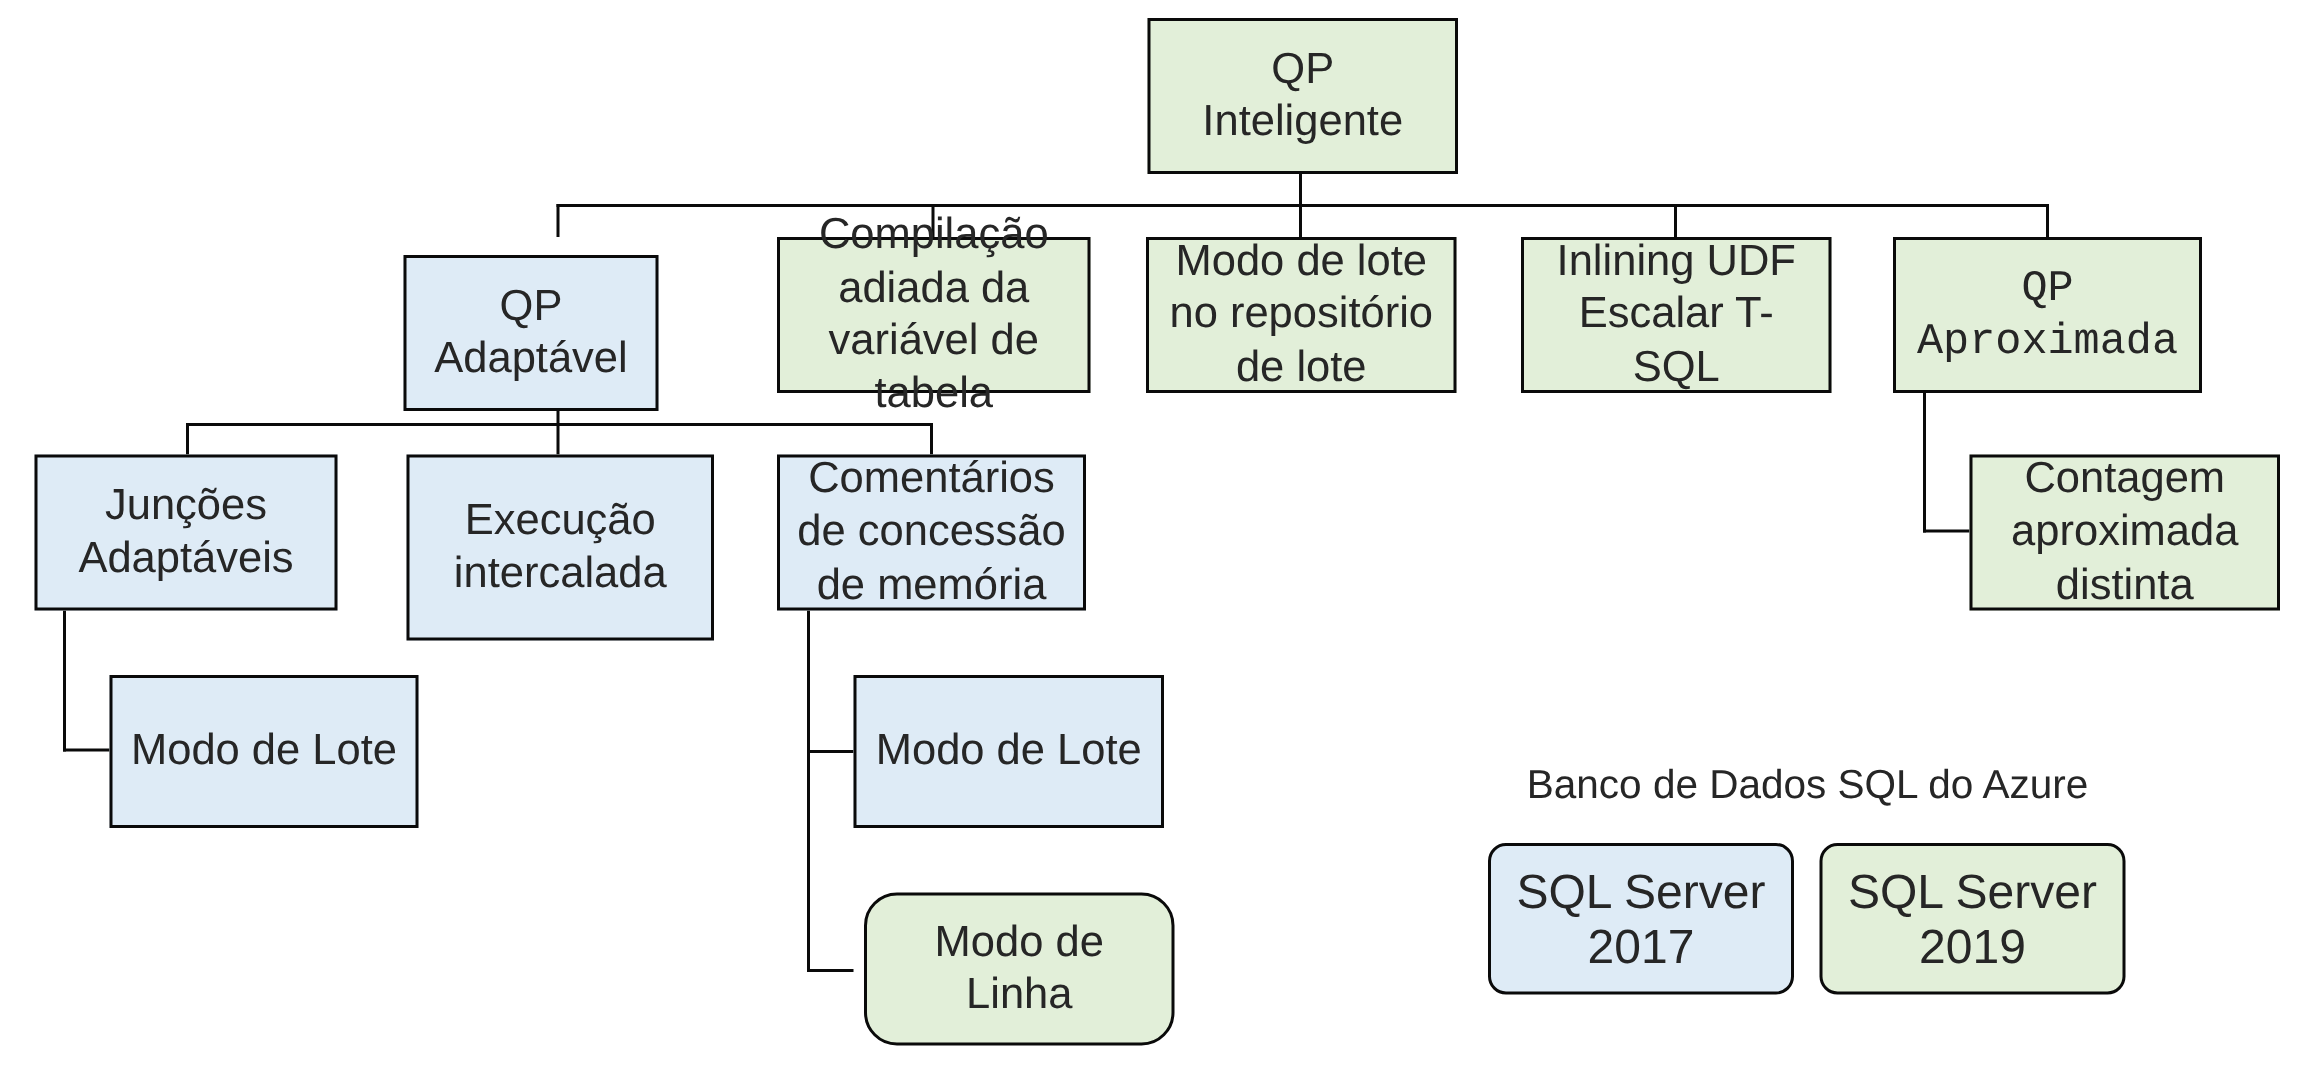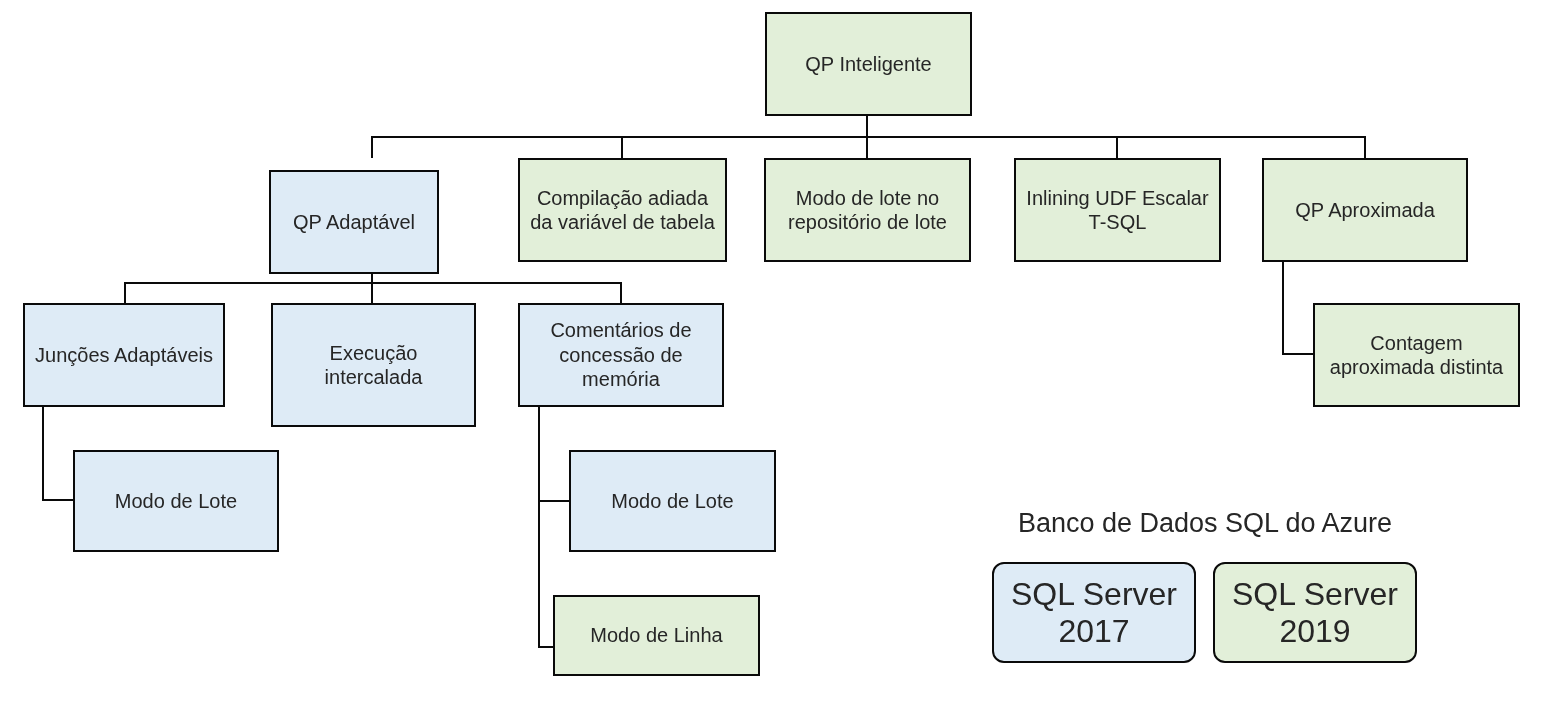--- a/index.html
+++ b/index.html
@@ -13,41 +13,41 @@
     overflow: hidden;
   }
   .node {
     position: absolute;
     display: flex;
     align-items: center;
     justify-content: center;
     text-align: center;
     border: 2px solid #0a0a0a;
     box-sizing: border-box;
-    font-size: 20px;
+    font-size: 29px;
     line-height: 1.22;
     padding: 20px 10px;
   }
   .blue  { background: #deebf6; }
   .green { background: #e2efd9; }
   .line { position: absolute; background: #0a0a0a; }
   
   .pos-root        { left: 765px;  top: 12px;  width: 207px; height: 104px; }
   .pos-adaptavel   { left: 269px;  top: 170px; width: 170px; height: 104px; }
   .pos-compilacao  { left: 518px;  top: 158px; width: 209px; height: 104px; }
   .pos-lote-repo   { left: 764px;  top: 158px; width: 207px; height: 104px; }
   .pos-inlining    { left: 1014px; top: 158px; width: 207px; height: 104px; }
-  .pos-aproximada  { left: 1262px; top: 158px; width: 206px; height: 104px; }
+  .pos-aproximada  { left: 1262px; top: 158px; width: 206px; height: 104px; font-family: Liberation Mono, monospace; }
   .pos-juncoes     { left: 23px;   top: 303px; width: 202px; height: 104px; }
   .pos-execucao    { left: 271px;  top: 303px; width: 205px; height: 124px; }
   .pos-comentarios { left: 518px;  top: 303px; width: 206px; height: 104px; }
   .pos-contagem    { left: 1313px; top: 303px; width: 207px; height: 104px; }
   .pos-j-lote      { left: 73px;   top: 450px; width: 206px; height: 102px; }
   .pos-c-lote      { left: 569px;  top: 450px; width: 207px; height: 102px; }
-  .pos-c-linha     { left: 553px;  top: 595px; width: 207px; height: 81px; }
+  .pos-c-linha     { left: 576px;  top: 595px; width: 207px; height: 102px; border-radius: 22px; }
   
   .ln-root-stem    { left: 866px;  top: 116px; width: 2px;   height: 42px; }
   .ln-bus1         { left: 371px;  top: 136px; width: 995px; height: 2px; }
   .ln-d-adaptavel  { left: 371px;  top: 136px; width: 2px;   height: 22px; }
   .ln-d-compilacao { left: 621px;  top: 136px; width: 2px;   height: 22px; }
   .ln-d-inlining   { left: 1116px; top: 136px; width: 2px;   height: 22px; }
   .ln-d-aproximada { left: 1364px; top: 136px; width: 2px;   height: 22px; }
   .ln-adapt-stem   { left: 371px;  top: 262px; width: 2px;   height: 41px; }
   .ln-bus2         { left: 124px;  top: 282px; width: 498px; height: 2px; }
   .ln-d-juncoes    { left: 124px;  top: 282px; width: 2px;   height: 21px; }

